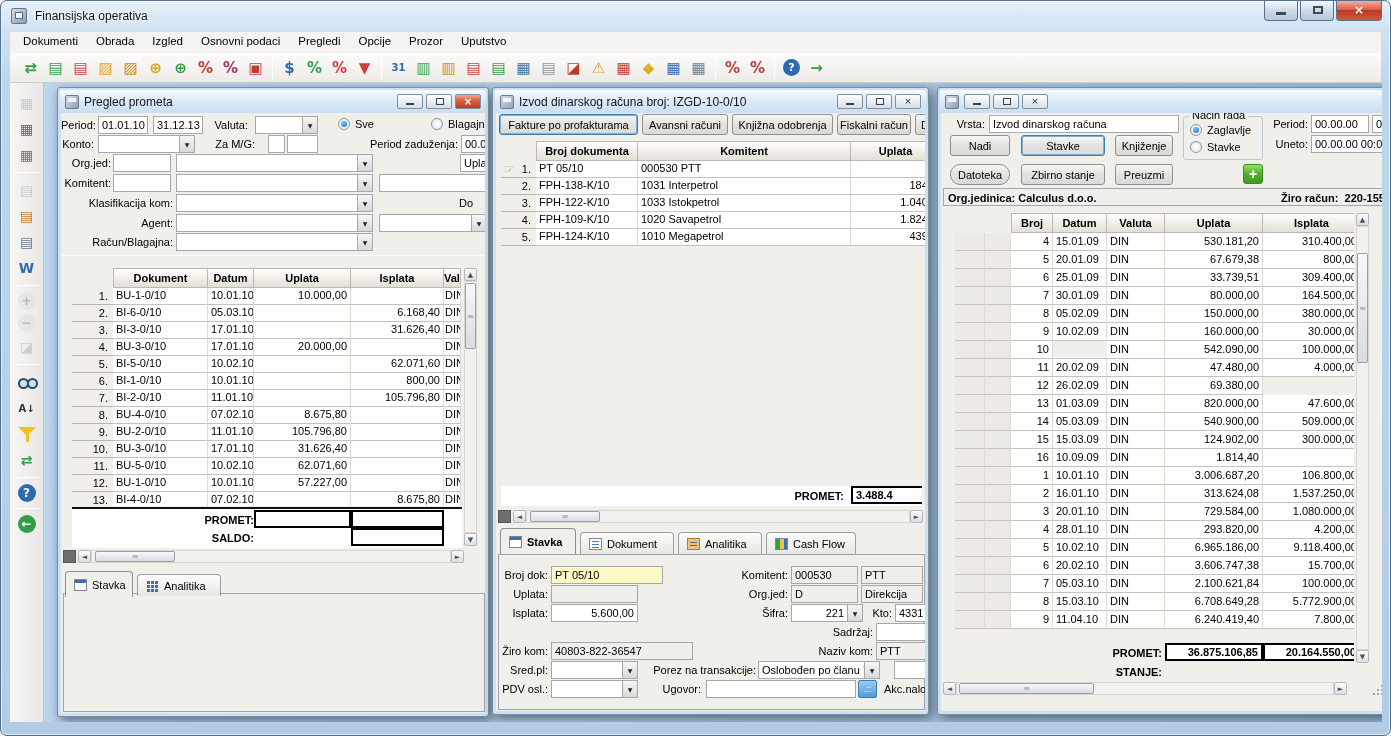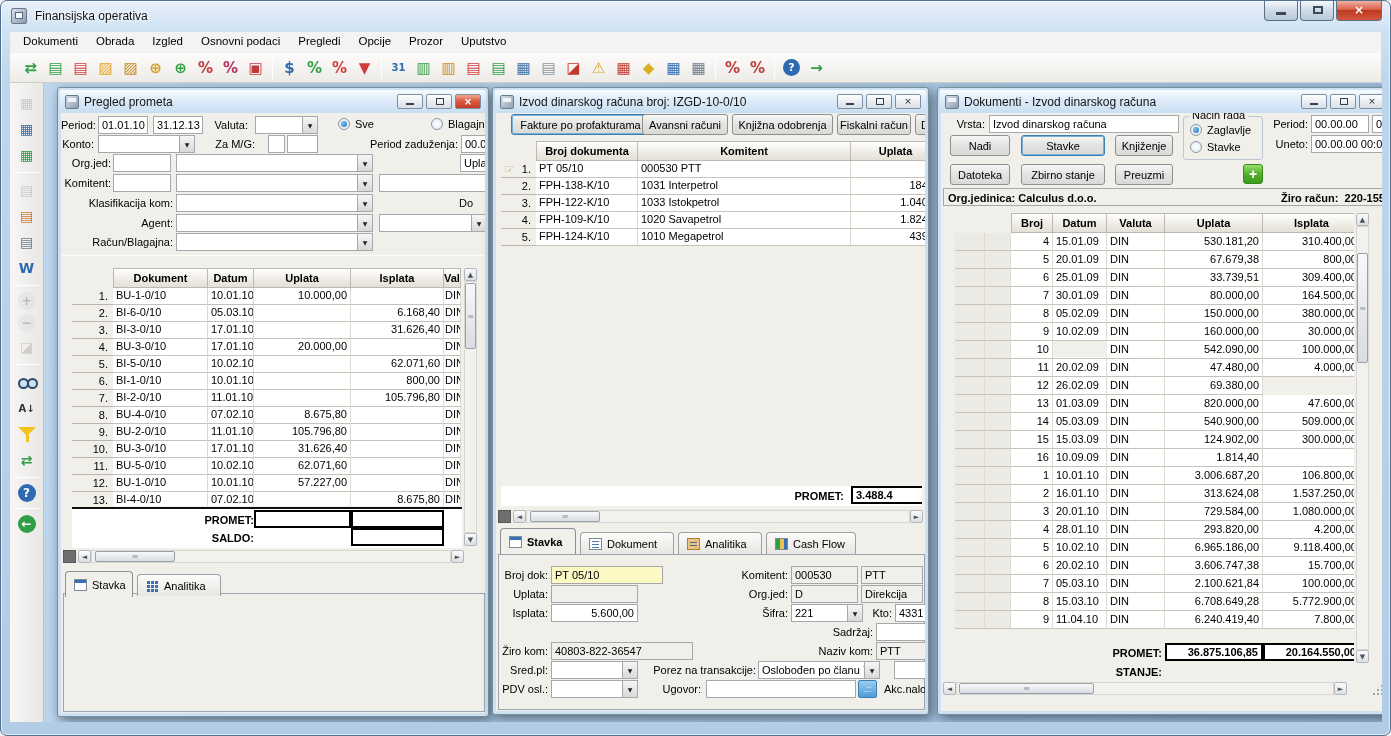--- a/index.html
+++ b/index.html
@@ -454,21 +454,21 @@
           <span class="cbtn">
               <span class="mini"></span>
             </span>
           <span class="cbtn">
               <span class="maxi"></span>
             </span>
           <span class="cbtn icoF">×</span>
         </span>
       </div>
       <div class="cclient">
-        <span class="btn focus" style="left:3px;top:1px;width:139px;margin-left:12px;">Fakture po profakturama</span>
+        <span class="btn focus" style="left:3px;top:1px;width:139px;">Fakture po profakturama</span>
         <span class="btn" style="left:146px;top:1px;width:86px;">Avansni računi</span>
         <span class="btn" style="left:236px;top:1px;width:101px;">Knjižna odobrenja</span>
         <span class="btn" style="left:341px;top:1px;width:74px;">Fiskalni račun</span>
         <span class="btn" style="left:419px;top:1px;width:60px;justify-content:flex-start;">De</span>
 
         <div class="tbl tblM" style="left:5px;top:28px;width:426px;height:105px;">
           <div class="thead" style="padding-left:35px;">
             <span class="th" style="width:102px;">Broj dokumenta</span>
             <span class="th" style="width:213px;">Komitent</span>
             <span class="th" style="width:90px;">Uplata</span>
@@ -560,21 +560,21 @@
 
         <span class="lbl r" style="left:0;top:472px;width:52px;">Uplata:</span>
         <span class="inp gray" style="left:55px;top:472px;width:87px;"></span>
         <span class="lbl r" style="left:220px;top:472px;width:72px;">Org.jed:</span>
         <span class="inp gray" style="left:295px;top:472px;width:67px;">D</span>
         <span class="inp gray" style="left:365px;top:472px;width:62px;">Direkcija</span>
 
         <span class="lbl r" style="left:0;top:491px;width:52px;">Isplata:</span>
         <span class="inp ra" style="left:55px;top:491px;width:87px;">5.600,00</span>
         <span class="lbl r" style="left:240px;top:491px;width:52px;">Šifra:</span>
-        <span class="combo" style="left:295px;top:491px;width:72px;">
+        <span class="combo" style="left:295px;top:491px;width:72px;text-align:right;">
             <span class="val">221</span>
             <span class="dd icoF">▼</span>
           </span>
         <span class="lbl r" style="left:368px;top:491px;width:28px;">Kto:</span>
         <span class="inp" style="left:399px;top:491px;width:32px;">4331</span>
 
         <span class="lbl r" style="left:300px;top:510px;width:77px;">Sadržaj:</span>
         <span class="inp" style="left:380px;top:510px;width:52px;"></span>
 
         <span class="lbl r" style="left:0;top:529px;width:52px;">Žiro kom:</span>
@@ -602,21 +602,20 @@
         <span class="lbl r" style="left:150px;top:567px;width:55px;">Ugovor:</span>
         <span class="inp" style="left:210px;top:567px;width:150px;"></span>
         <span class="dotsbtn" style="left:362px;top:567px;">.::</span>
         <span class="lbl" style="left:388px;top:567px;">Akc.nalog</span>
       </div>
     </div>
 
     <div class="child" style="left:927px;top:4px;width:456px;height:628px;">
       <div class="ctitle">
         <span class="cicon"></span>
-        <span class="ctxt">Dokumenti - Izvod dinarskog računa</span>
         <span class="cbtns">
           <span class="cbtn">
               <span class="mini"></span>
             </span>
           <span class="cbtn">
               <span class="maxi"></span>
             </span>
           <span class="cbtn icoF">×</span>
         </span>
       </div>
@@ -638,21 +637,21 @@
 
         <span class="lbl r" style="left:325px;top:2px;width:42px;">Period:</span>
         <span class="inp" style="left:370px;top:2px;width:58px;">00.00.00</span>
         <span class="inp" style="left:431px;top:2px;width:45px;">00.00.00</span>
         <span class="lbl r" style="left:325px;top:22px;width:42px;">Uneto:</span>
         <span class="inp" style="left:370px;top:22px;width:106px;">00.00.00 00:00</span>
 
         <span class="btn" style="left:9px;top:22px;width:60px;">Nađi</span>
         <span class="btn focus" style="left:80px;top:22px;width:84px;">Stavke</span>
         <span class="btn" style="left:174px;top:22px;width:58px;">Knjiženje</span>
-        <span class="btn" style="left:9px;top:51px;width:60px;">Datoteka</span>
+        <span class="btn" style="left:9px;top:51px;width:60px;border-radius:10px;">Datoteka</span>
         <span class="btn" style="left:80px;top:51px;width:84px;">Zbirno stanje</span>
         <span class="btn" style="left:174px;top:51px;width:58px;">Preuzmi</span>
         <span class="plusbtn" style="left:302px;top:51px;">+</span>
 
         <div class="infobar" style="left:2px;top:75px;width:446px;height:18px;font-weight:bold;">
           <span class="lbl" style="left:4px;top:0;"><span>Org.jedinica:</span> <span>Calculus d.o.o.</span></span>
           <span class="lbl" style="left:337px;top:0;"><span>Žiro račun:</span>&nbsp; <span>220-1557</span></span>
         </div>
 
         <div class="tbl tblR" style="left:14px;top:100px;width:399px;height:417px;">

